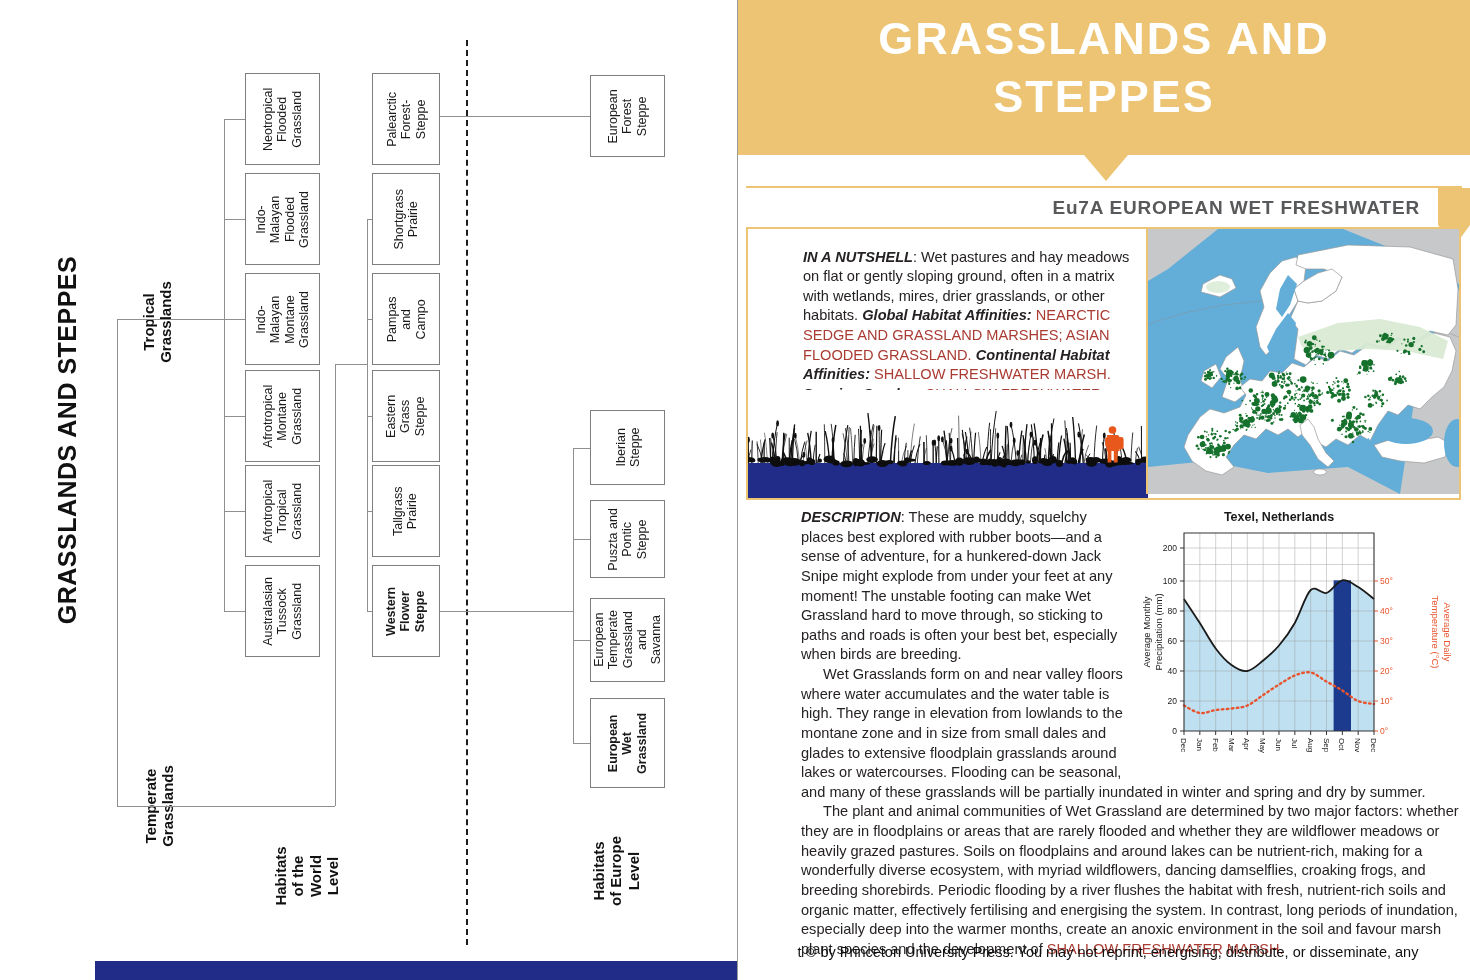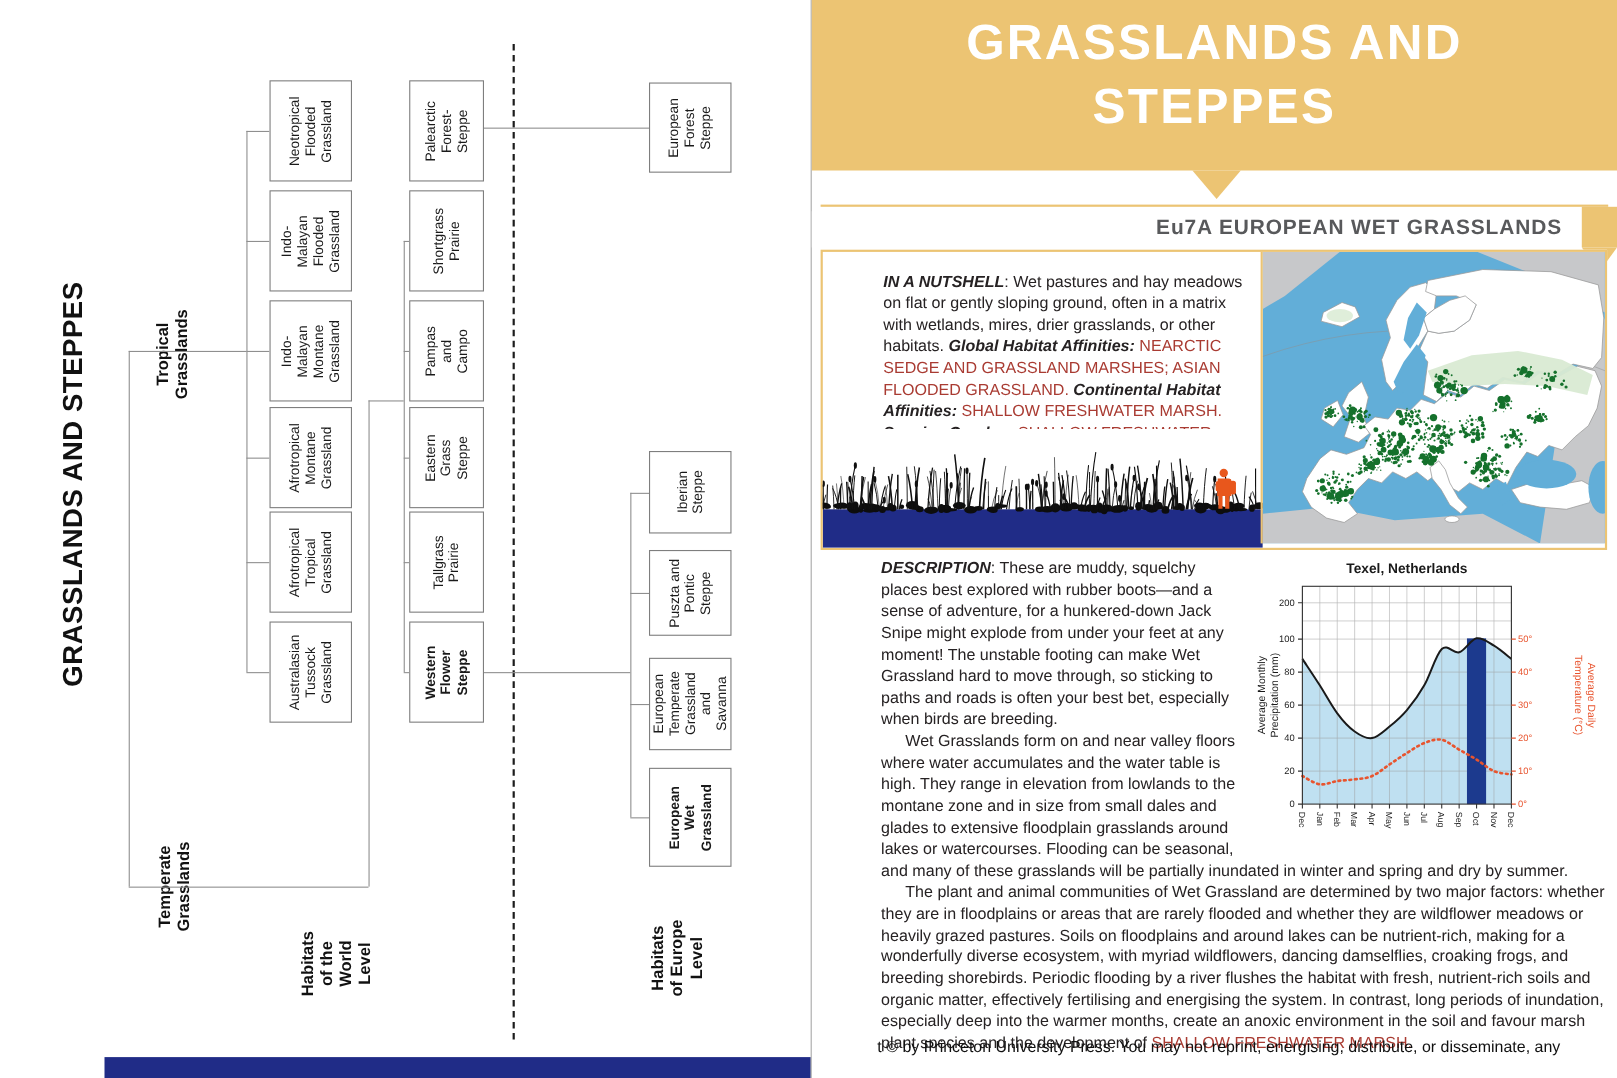--- a/index.html
+++ b/index.html
@@ -187,21 +187,21 @@
   <div id="bottom-navy-bar"></div>
   <div id="page-divider"></div>
 
   <div id="right-page">
     <div id="chapter-band">
       <div id="chapter-title">GRASSLANDS AND STEPPES</div>
     </div>
     <div id="band-notch"></div>
     <div id="gold-rule"></div>
     <div id="section-row">
-      <div id="section-heading">Eu7A EUROPEAN WET GRASSLANDS</div>
+      <div id="section-heading">Eu7A EUROPEAN WET FRESHWATER</div>
     </div>
     <div id="section-gold-end"></div>
     <div id="section-gold-tri"></div>
 
     <div id="content-frame">
       <p id="nutshell"><span class="b">IN A NUTSHELL</span><span>: Wet pastures and hay meadows on flat or gently sloping ground, often in a matrix with wetlands, mires, drier grasslands, or other habitats. </span><span class="b">Global Habitat Affinities:</span><span> </span><span class="red">NEARCTIC SEDGE AND GRASSLAND MARSHES; ASIAN FLOODED GRASSLAND.</span><span> </span><span class="b">Continental Habitat Affinities:</span><span> </span><span class="red">SHALLOW FRESHWATER MARSH.</span><span> </span><span class="b">Species Overlap:</span><span> </span><span class="red">SHALLOW FRESHWATER MARSH.</span></p>
       <svg id="grass-strip" viewBox="0 0 400 108">
           <rect x="0" y="0" width="400" height="108" fill="#ffffff"></rect>
           <rect x="0" y="73" width="400" height="35" fill="#202c87"></rect>
           <ellipse cx="237.6" cy="71.7" rx="6.4" ry="2.3" fill="#0d0d0d"></ellipse>

